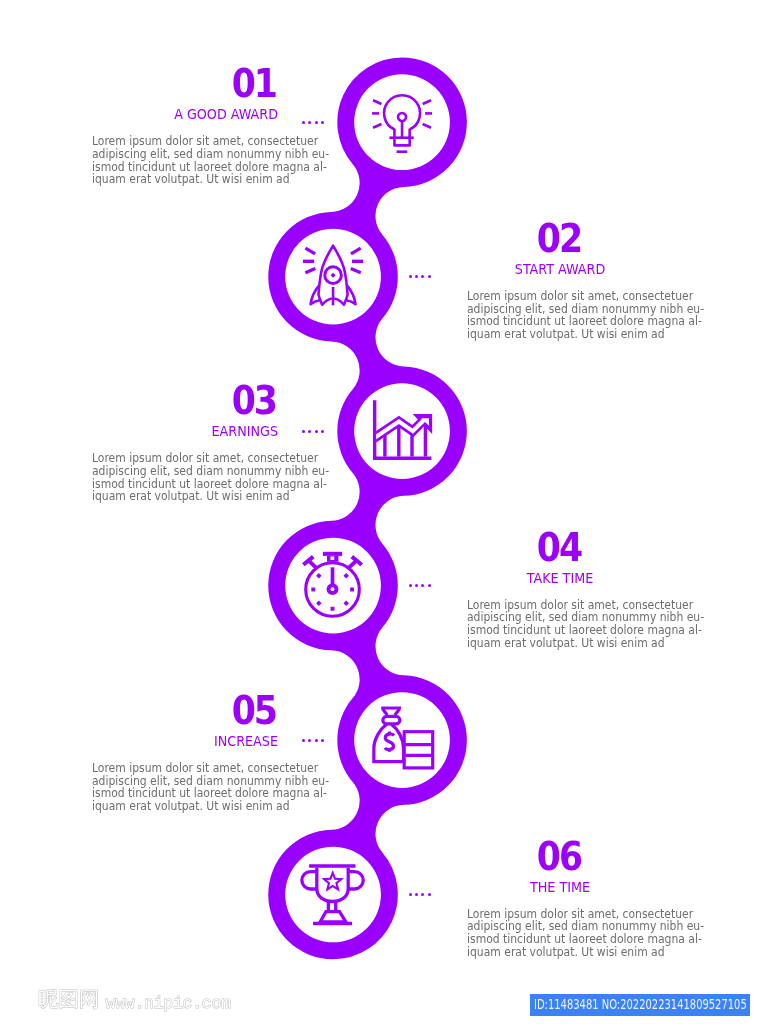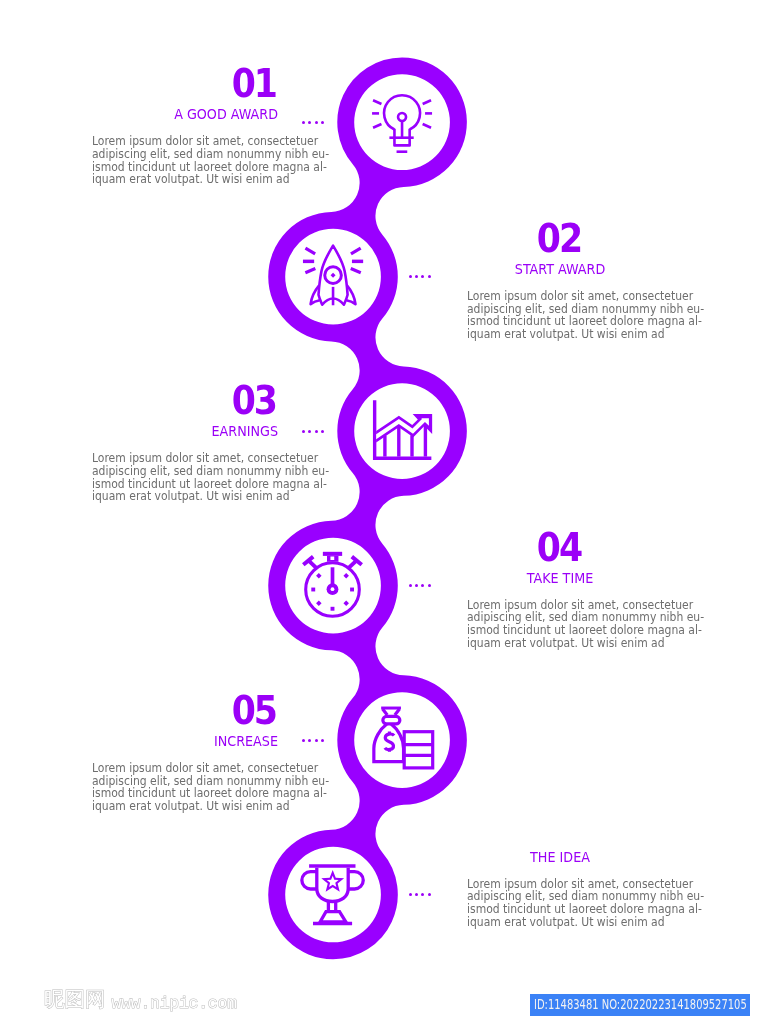--- a/index.html
+++ b/index.html
@@ -13,21 +13,21 @@
   .step.right{text-align:center;}
   .num{font-family:"DejaVu Sans",sans-serif;font-weight:bold;font-stretch:condensed;
        font-size:38.6px;line-height:30px;color:#9B00F7;letter-spacing:-2px;height:30px;margin-right:2px;}
   .title{font-family:"DejaVu Sans",sans-serif;font-stretch:condensed;font-size:14.2px;
          line-height:10px;color:#9B00F7;letter-spacing:0px;margin-top:10px;height:10px;}
   .body{font-family:"DejaVu Sans",sans-serif;font-stretch:condensed;font-size:12px;
         line-height:12.7px;color:#6e6e6e;margin-top:16px;}
   .bline{height:12.7px;white-space:nowrap;}
   .dots{position:absolute;display:flex;gap:3.1px;}
   .dots i{display:block;width:3px;height:3px;border-radius:50%;background:#9B00F7;}
-  .wm-left{position:absolute;left:21px;top:989px;display:flex;align-items:baseline;
+  .wm-left{position:absolute;left:15px;top:989px;display:flex;align-items:baseline;
            color:#ffffff;-webkit-text-stroke:1px #bcbcbc;paint-order:stroke fill;padding-left:23px;}
   .wm-cjk{font-size:20.5px;line-height:20px;letter-spacing:0px;
           font-family:"DejaVu Sans",sans-serif;}
   .wm-site{font-size:16.4px;margin-left:6px;letter-spacing:-0.2px;position:relative;top:2px;
            font-family:Liberation Mono, monospace;}
   .wm-id{position:absolute;left:529.6px;top:994px;width:220px;height:21.5px;
          background:#3b82f6;white-space:nowrap;overflow:hidden;}
   .wm-id span{display:inline-block;color:#f2f2f2;font-size:14px;line-height:21.5px;
          letter-spacing:0px;transform:scaleX(0.79);transform-origin:left center;
          position:absolute;left:4px;top:0;
@@ -207,21 +207,22 @@
         <div class="bline">iquam erat volutpat. Ut wisi enim ad</div>
       </div>
   </div>
   <div class="dots" style="left:302.4px;top:738.5px;">
       <i></i>
       <i></i>
       <i></i>
       <i></i>
     </div>
   <div class="step right" style="left:467.0px;top:841.7px;">
-    <div class="title">THE IDEA</div>
+    <div class="num">06</div>
+    <div class="title">THE TIME</div>
     <div class="body">
         <div class="bline">Lorem ipsum dolor sit amet, consectetuer</div>
         <div class="bline">adipiscing elit, sed diam nonummy nibh eu-</div>
         <div class="bline">ismod tincidunt ut laoreet dolore magna al-</div>
         <div class="bline">iquam erat volutpat. Ut wisi enim ad</div>
       </div>
   </div>
   <div class="dots" style="left:409.3px;top:893.0px;">
       <i></i>
       <i></i>

